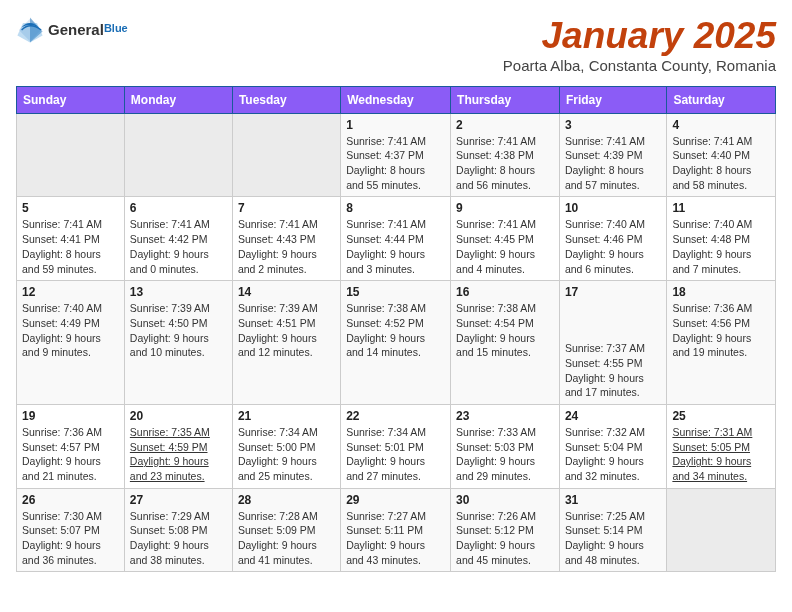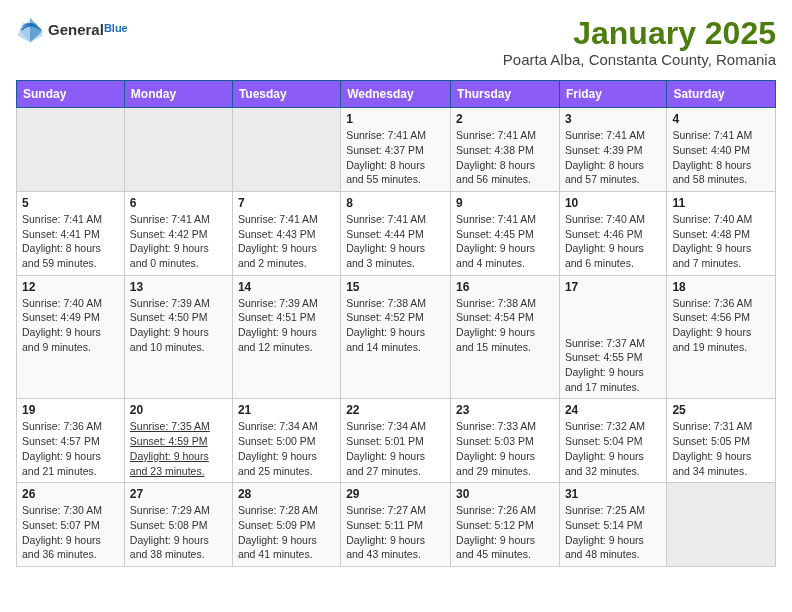--- a/index.html
+++ b/index.html
@@ -36,24 +36,25 @@
       color: #1a6db5;
     }
     .logo-icon {
       width: 28px;
       height: 28px;
     }
     .title-block {
       text-align: right;
     }
     .title-block h1 {
-      font-size: 32px;
-      font-weight: bold;
-      color: #4d7c0f;
+      font-size: 37px;
+      font-weight: bold;
+      color: #c2410c;
       line-height: 1.1;
+      font-style: italic;
     }
     .title-block h2 {
       font-size: 15px;
       font-weight: normal;
       color: #444;
     }
     table {
       width: 100%;
       border-collapse: collapse;
       font-size: 11px;
@@ -281,21 +282,21 @@
 Daylight: 9 hours and 29 minutes.</div>
         </td>
         <td>
           <div class="day-number">24</div>
           <div class="day-info" style="white-space: pre-line;">Sunrise: 7:32 AM
 Sunset: 5:04 PM
 Daylight: 9 hours and 32 minutes.</div>
         </td>
         <td>
           <div class="day-number">25</div>
-          <div class="day-info" style="white-space: pre-line;">Sunrise: 7:31 AM
+          <div class="day-info" style="white-space: pre-line; text-decoration: underline;">Sunrise: 7:31 AM
 Sunset: 5:05 PM
 Daylight: 9 hours and 34 minutes.</div>
         </td>
       </tr>
       <tr>
         <td>
           <div class="day-number">26</div>
           <div class="day-info" style="white-space: pre-line;">Sunrise: 7:30 AM
 Sunset: 5:07 PM
 Daylight: 9 hours and 36 minutes.</div>

